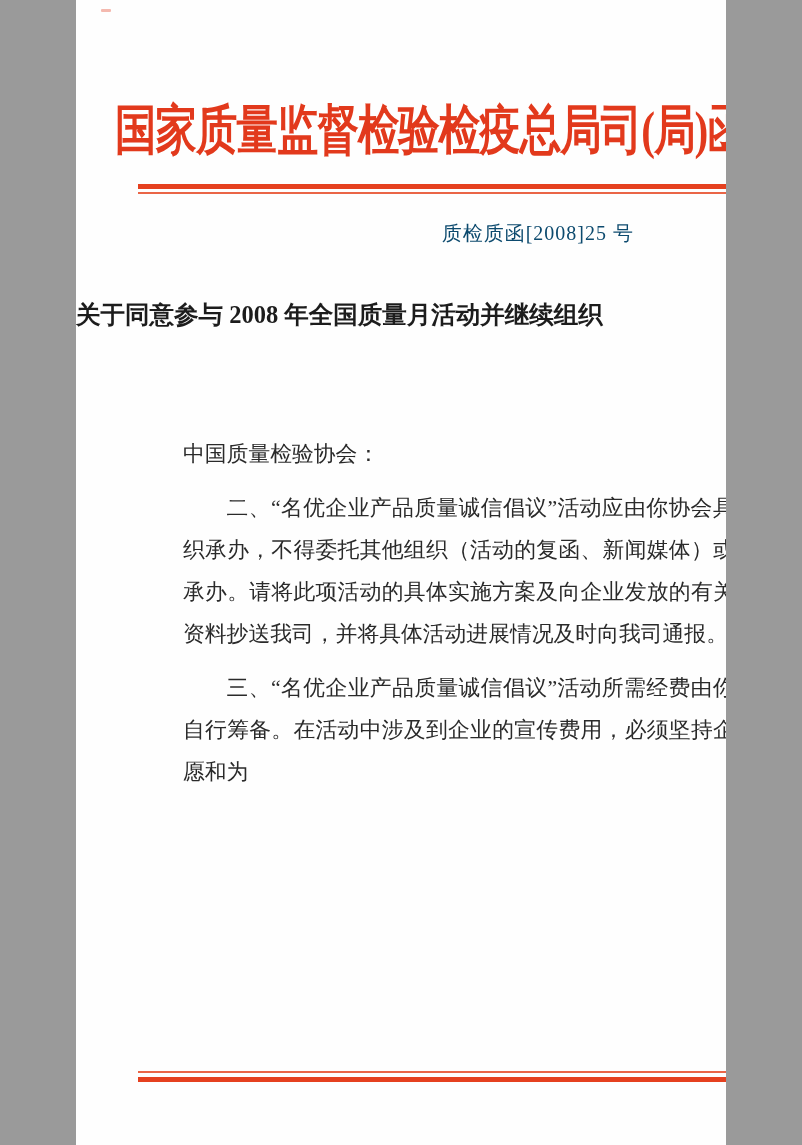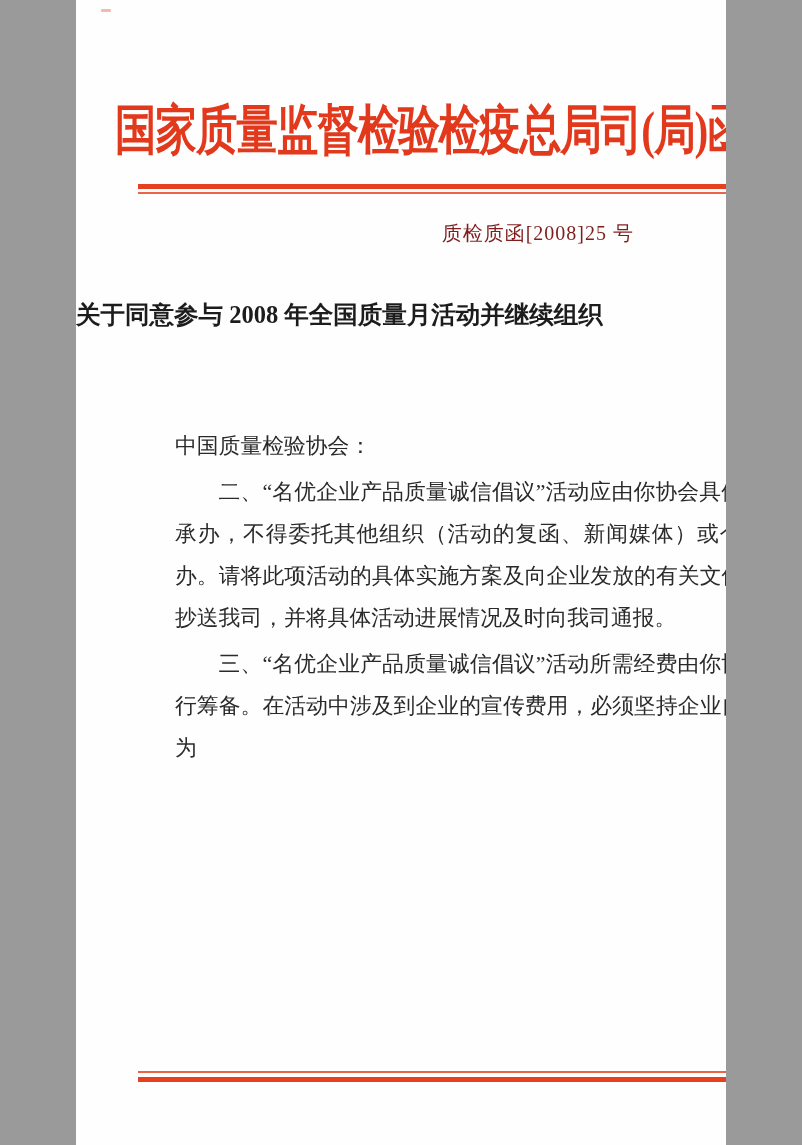--- a/index.html
+++ b/index.html
@@ -40,21 +40,21 @@
   }
   .rule-top .rule-thick { height: 5px; margin-bottom: 3px; }
   .rule-top .rule-thin  { height: 2px; }
 
   
   .doc-number {
     position: absolute;
     top: 220px;
     right: 92px;
     font-size: 20px;
-    color: #7f1d1d;
+    color: #0c4a6e;
     letter-spacing: 1px;
   }
 
   
   .doc-title {
     position: absolute;
     top: 293px;
     left: 0;
     width: 100%;
     margin: 0;
@@ -70,21 +70,21 @@
     position: absolute;
     top: 421px;
     left: 95px;
     width: 620px;
     font-size: 21.8px;
     line-height: 42px;
     color: #2a2a2a;
     text-align: justify;
     text-justify: inter-ideograph;
   }
-  .letter-body p { margin: 4px; }
+  .letter-body p { margin: 12px; }
   .letter-body p.para { text-indent: 2em; }
 
   
   .page-footer {
     position: absolute;
     top: 1071px;
     left: 62px;
     width: 669px;
   }
   .page-footer .rule-thin  { height: 2px; margin-bottom: 4px; }

